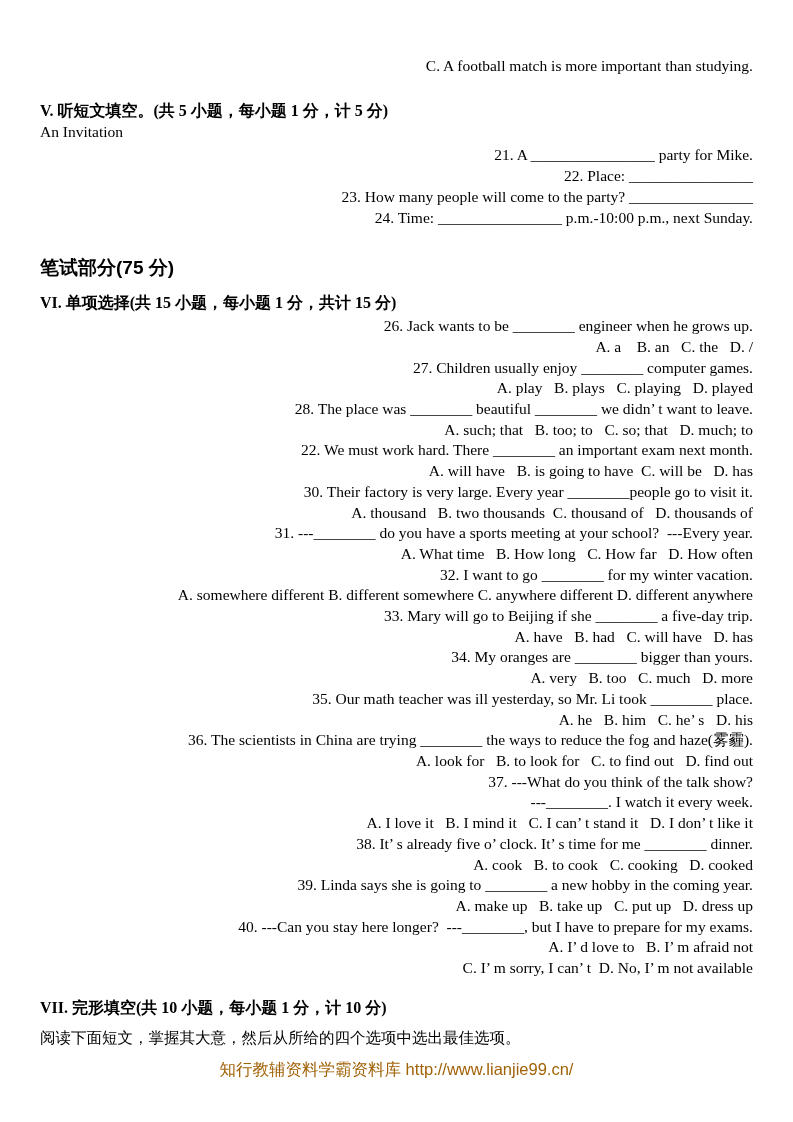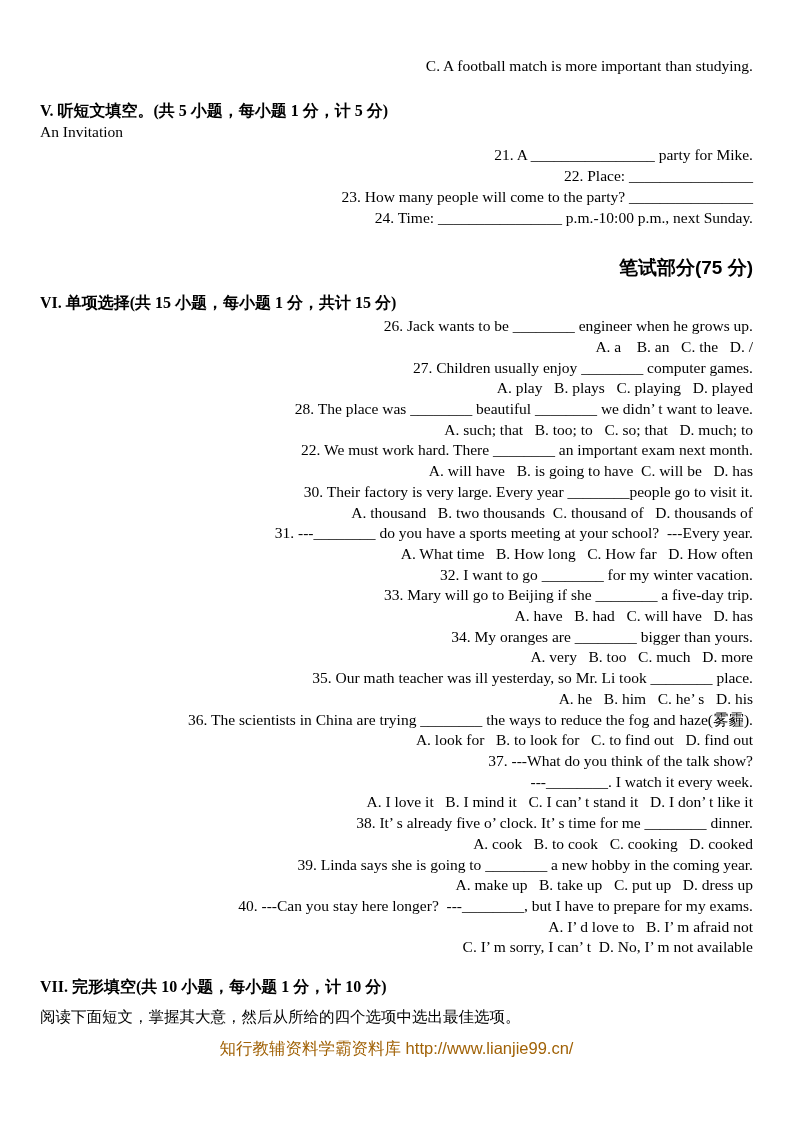--- a/index.html
+++ b/index.html
@@ -33,21 +33,21 @@
     white-space: pre-wrap;
   }
   .heading-v { margin-top: 23px; }
   .subtitle {
     font-size: 15.5px;
     line-height: 20.7px;
     margin-bottom: 3px;
   }
   .part-title {
     margin-top: 28px;
-    text-align: right;
+    text-align: left;
     font-family: "Liberation Sans", sans-serif;
     font-size: 19px;
     font-weight: bold;
     line-height: 24px;
   }
   .heading-vi { margin-top: 12px; margin-bottom: 2px; }
   .heading-vii { margin-top: 18px; }
   .instruction {
     font-size: 15.5px;
     line-height: 21px;
@@ -87,20 +87,21 @@
   <div class="line">A. play   B. plays   C. playing   D. played</div>
   <div class="line">28. The place was ________ beautiful ________ we didn’ t want to leave.</div>
   <div class="line">A. such; that   B. too; to   C. so; that   D. much; to</div>
   <div class="line">22. We must work hard. There ________ an important exam next month.</div>
   <div class="line">A. will have   B. is going to have  C. will be   D. has</div>
   <div class="line">30. Their factory is very large. Every year ________people go to visit it.</div>
   <div class="line">A. thousand   B. two thousands  C. thousand of   D. thousands of</div>
   <div class="line">31. ---________ do you have a sports meeting at your school?  ---Every year.</div>
   <div class="line">A. What time   B. How long   C. How far   D. How often</div>
   <div class="line">32. I want to go ________ for my winter vacation.</div>
+  <div class="line">A. somewhere different B. different somewhere C. anywhere different D. different anywhere</div>
   <div class="line">33. Mary will go to Beijing if she ________ a five-day trip.</div>
   <div class="line">A. have   B. had   C. will have   D. has</div>
   <div class="line">34. My oranges are ________ bigger than yours.</div>
   <div class="line">A. very   B. too   C. much   D. more</div>
   <div class="line">35. Our math teacher was ill yesterday, so Mr. Li took ________ place.</div>
   <div class="line">A. he   B. him   C. he’ s   D. his</div>
   <div class="line">36. The scientists in China are trying ________ the ways to reduce the fog and haze(雾霾).</div>
   <div class="line">A. look for   B. to look for   C. to find out   D. find out</div>
   <div class="line">37. ---What do you think of the talk show?</div>
   <div class="line">---________. I watch it every week.</div>

